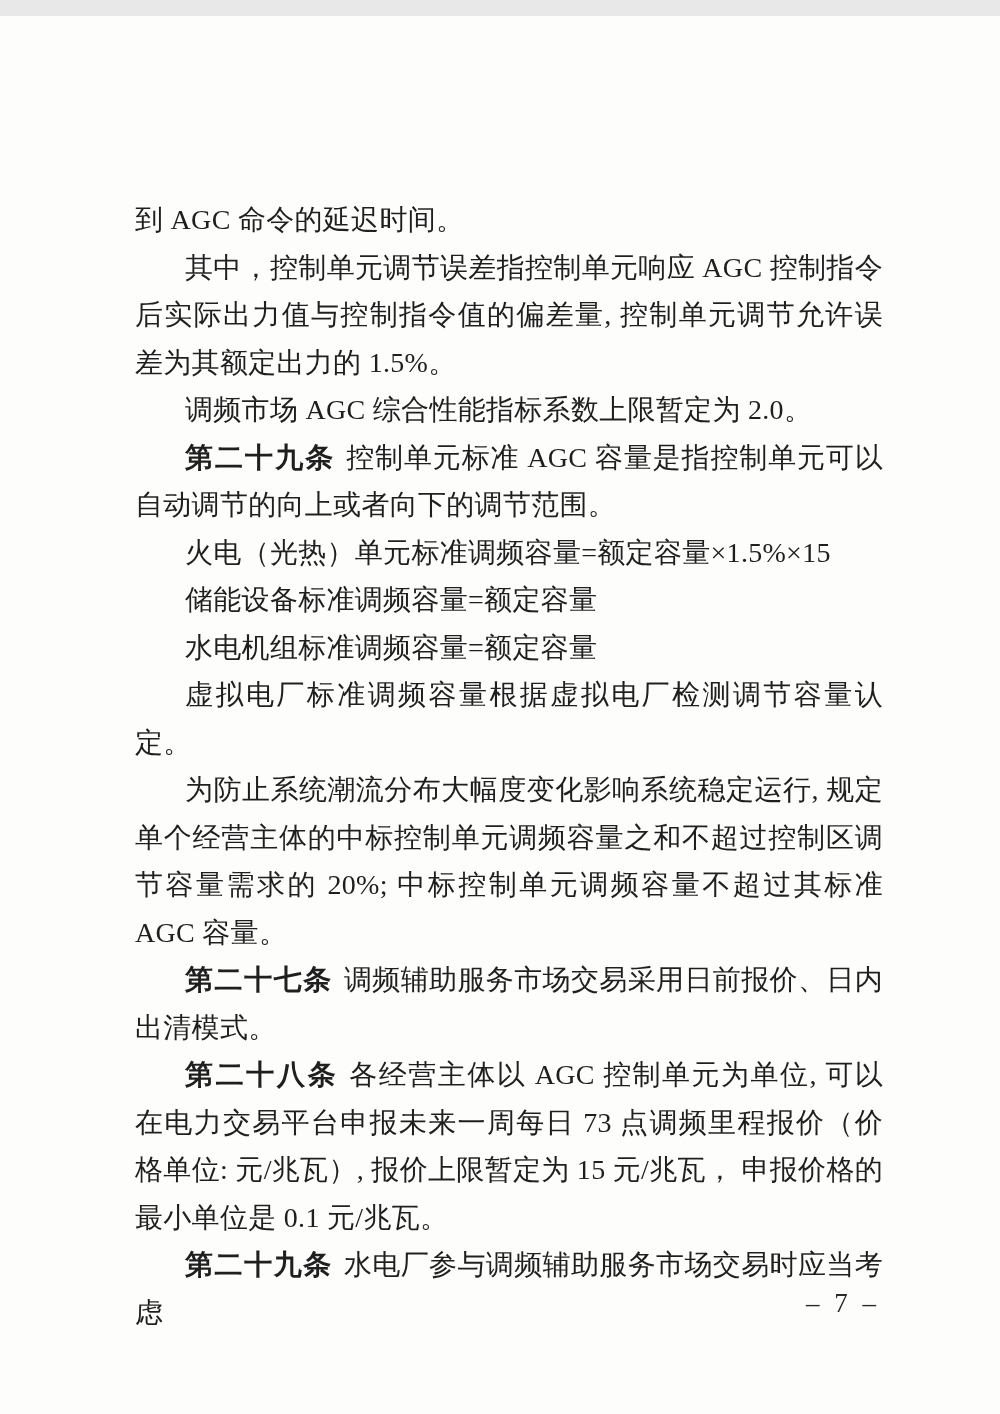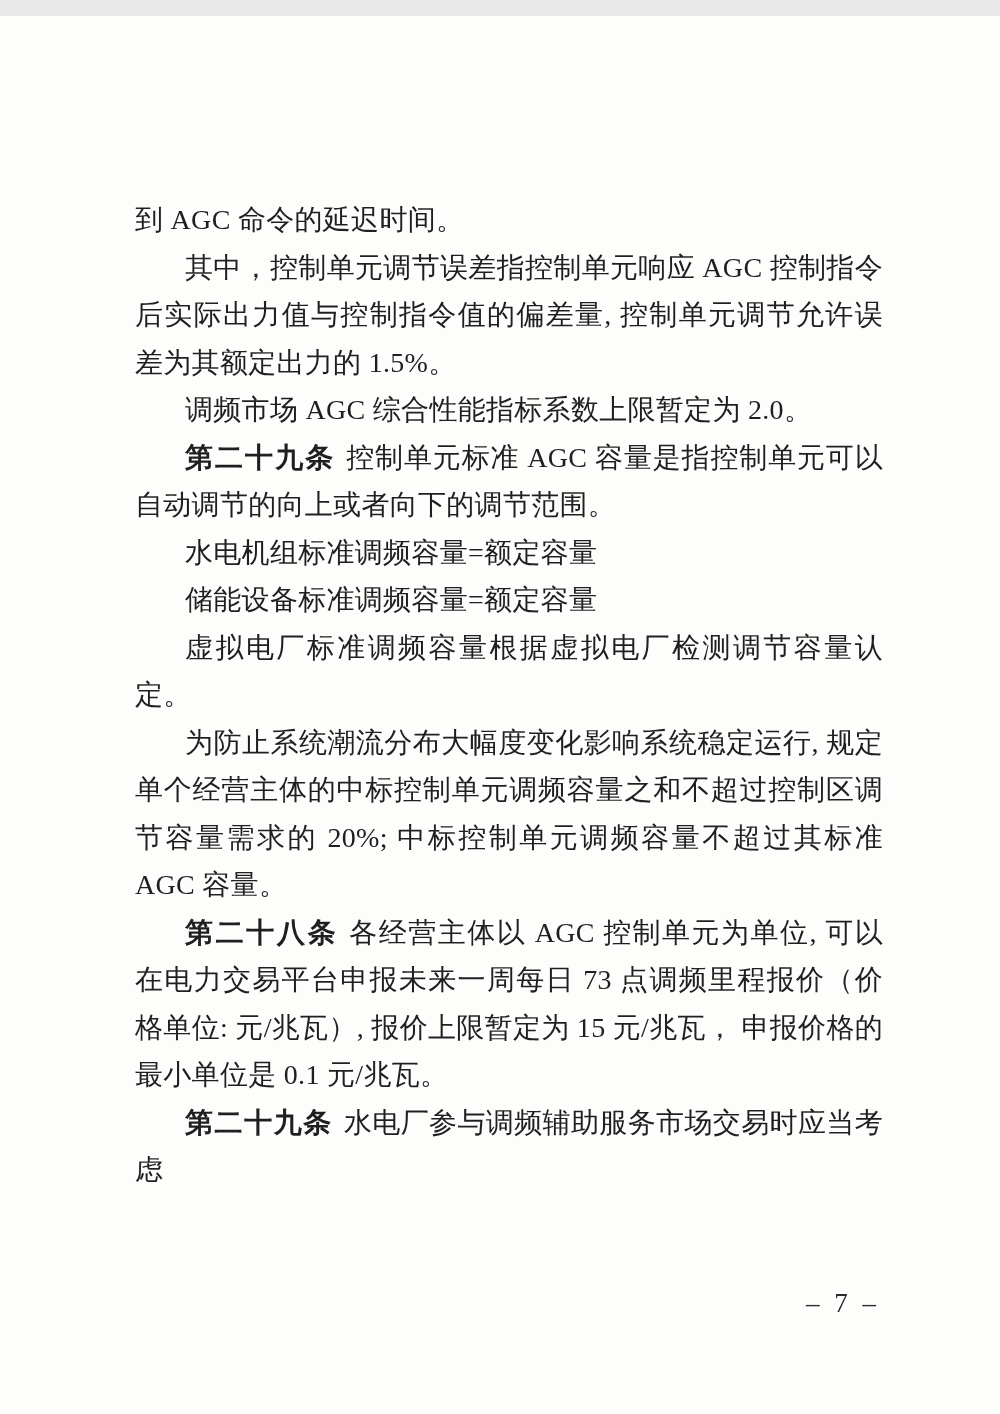--- a/index.html
+++ b/index.html
@@ -67,29 +67,31 @@
 
     <p class="para noindent">到 AGC 命令的延迟时间。</p>
 
 
     <p class="para">其中，控制单元调节误差指控制单元响应 AGC 控制指令后实际出力值与控制指令值的偏差量, 控制单元调节允许误差为其额定出力的 1.5%。</p>
 
     <p class="para">调频市场 AGC 综合性能指标系数上限暂定为 2.0。</p>
 
     <p class="para"><b class="article">第二十九条</b><span>控制单元标准 AGC 容量是指控制单元可以自动调节的向上或者向下的调节范围。</span></p>
 
+    <p class="para">火电（光热）单元标准调频容量=额定容量×1.5%×15</p>
+
+    <p class="para">储能设备标准调频容量=额定容量</p>
 
     <p class="para">水电机组标准调频容量=额定容量</p>
-
-    <p class="para">储能设备标准调频容量=额定容量</p>
 
     <p class="para">虚拟电厂标准调频容量根据虚拟电厂检测调节容量认定。</p>
 
     <p class="para">为防止系统潮流分布大幅度变化影响系统稳定运行, 规定单个经营主体的中标控制单元调频容量之和不超过控制区调节容量需求的 20%; 中标控制单元调频容量不超过其标准 AGC 容量。</p>
 
+    <p class="para"><b class="article">第二十七条</b><span>调频辅助服务市场交易采用日前报价、日内出清模式。</span></p>
 
     <p class="para"><b class="article">第二十八条</b><span>各经营主体以 AGC 控制单元为单位, 可以在电力交易平台申报未来一周每日 73 点调频里程报价（价格单位: 元/兆瓦）, 报价上限暂定为 15 元/兆瓦， 申报价格的最小单位是 0.1 元/兆瓦。</span></p>
 
     <p class="para"><b class="article">第二十九条</b><span>水电厂参与调频辅助服务市场交易时应当考虑</span></p>
 
   </div>
 
   <div class="pagenum">– 7 –</div>
 </div>
 

